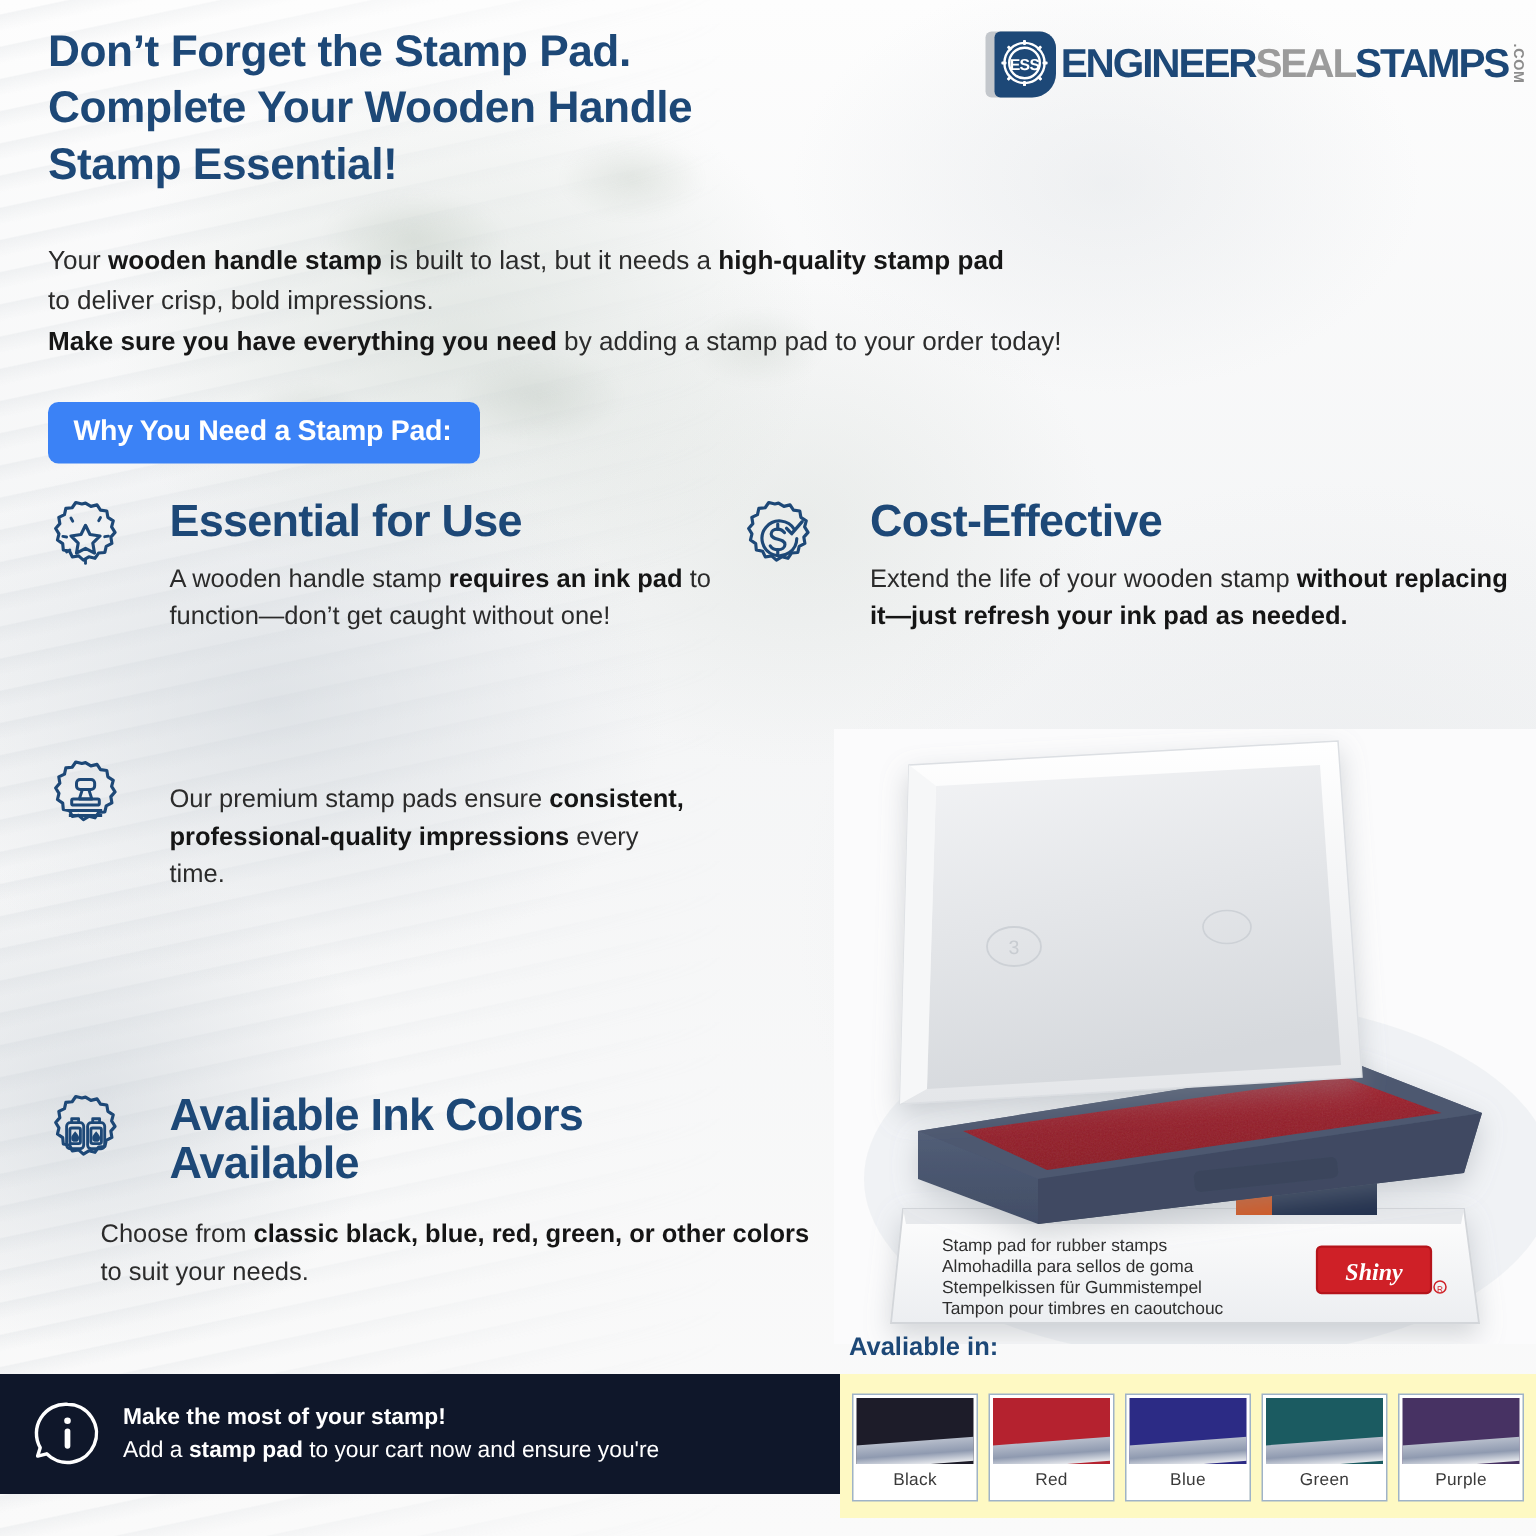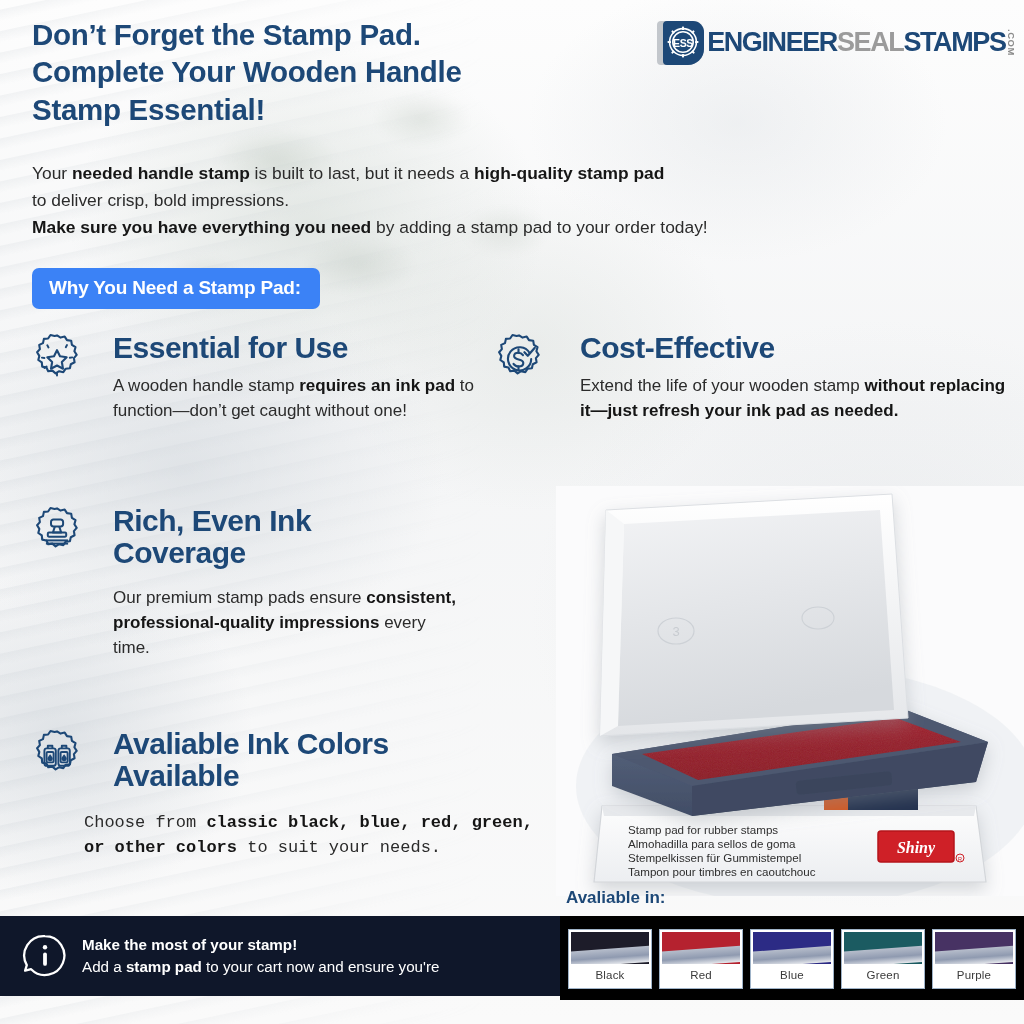--- a/index.html
+++ b/index.html
@@ -92,33 +92,33 @@
   #feature-colors      { left:28px;  top:728px; width:520px; }
 
   #feature-essential .feat-title,
   #feature-coverage .feat-title,
   #feature-colors  .feat-title { margin-left:85px; }
   #feature-cost .feat-title    { margin-left:90px; }
 
   #feature-essential .feat-body { margin-left:85px; margin-top:10px; }
   #feature-cost      .feat-body { margin-left:90px; margin-top:10px; }
   #feature-coverage  .feat-body { margin-left:85px; margin-top:16px; }
-  #feature-colors    .feat-body { margin-left:56px; margin-top:18px;font-family:Liberation Mono, monospace; }
+  #feature-colors    .feat-body { margin-left:39px; margin-top:18px; }
 
   
   #product-photo { position:absolute; left:556px; top:486px; width:470px; height:410px; }
 
   
   .avail-title {
     position:absolute; left:566px; top:888px;
     font-size:17px; font-weight:bold; color:#1d4877;
   }
   #swatch-strip {
-    position:absolute; left:560px; top:916px; width:464px; height:84px;
-    background:#000000; padding:14px 9px 12px 9px;
+    position:absolute; left:560px; top:916px; width:464px; height:96px;
+    background:#fef9c3; padding:14px 9px 12px 9px;
     display:flex; gap:9px; align-items:stretch;
   }
   .swatch {
     flex:1; background:#fff; border:2.5px solid #ffffff;
     outline:1.5px solid #9fb3c8; display:flex; flex-direction:column;
   }
   .swatch-color { flex:1 1 auto; position:relative; overflow:hidden; }
   .swatch-color::after {
     content:""; position:absolute; left:-6%; right:-6%; bottom:-4px; height:16px;
     background:linear-gradient(180deg,#b6bdcb 0%, #8f9ab0 55%, #e8eaee 100%);
@@ -180,21 +180,21 @@
     <div class="logo-word">
       <span class="lw-a">ENGINEER</span>
       <span class="lw-b">SEAL</span>
       <span class="lw-c">STAMPS</span>
       <span class="logo-dotcom">.COM</span>
     </div>
   </div>
 
   <div class="intro">
     <div>
-      <span>Your </span><b>needed handle stamp</b><span> is built to last, but it needs a </span><b>high-quality stamp pad</b>
+      <span>Your </span><b>wooden handle stamp</b><span> is built to last, but it needs a </span><b>high-quality stamp pad</b>
     </div>
     <div>to deliver crisp, bold impressions.</div>
     <div>
       <b>Make sure you have everything you need</b><span> by adding a stamp pad to your order today!</span>
     </div>
   </div>
 
   <div class="banner">Why You Need a Stamp Pad:</div>
 
   <div class="feature" id="feature-cost">
@@ -240,24 +240,20 @@
       <svg viewBox="0 0 58 58" width="58" height="58">
         <path d="M29 3.4 l3.6 2.2 4.1-1.0 2.3 3.5 4.2 0.6 0.7 4.2 3.6 2.3 -1.1 4.1 2.3 3.6 -2.8 3.2 0.7 4.2 -3.8 1.9 -0.9 4.1 -4.2 0.4 -2.4 3.5 -4.1-1.0 -3.6 2.2 -3.2-2.8 -4.2 0.7 -1.8-3.8 -4.2-0.9 -0.4-4.2 -3.5-2.4 1.0-4.1 -2.2-3.6 2.8-3.2 -0.7-4.2 3.8-1.8 0.9-4.2 4.2-0.4 2.4-3.5 4.1 1.0 z" fill="none" stroke="#1d4877" stroke-width="2.1" stroke-linejoin="round"></path>
         <g fill="none" stroke="#1d4877" stroke-width="2.0" stroke-linejoin="round">
           <path d="M25.4 14.6 h7.3 a2.4 2.4 0 0 1 2.4 2.4 v2.0 a2.4 2.4 0 0 1 -2.4 2.4 h-7.3 a2.4 2.4 0 0 1 -2.4-2.4 v-2.0 a2.4 2.4 0 0 1 2.4-2.4 z"></path>
           <path d="M26.9 21.4 l-2.0 6.2 h8.3 l-2.0-6.2"></path>
           <rect x="19.8" y="27.6" width="18.4" height="4.1" rx="1.1"></rect>
           <path d="M17.9 35.4 h22.2"></path>
           <path d="M17.9 38.6 h22.2"></path>
         </g>
       </svg>
-    </div>
-    <div class="feat-title">
-      <span>Rich, Even Ink</span><br>
-      <span>Coverage</span>
     </div>
     <div class="feat-body">
       <span>Our premium stamp pads ensure </span><b>consistent, professional-quality impressions</b><span> every time.</span>
     </div>
   </div>
 
   <div class="feature" id="feature-colors">
     <div class="feat-icon">
       <svg viewBox="0 0 58 58" width="58" height="58">
         <path d="M29 3.4 l3.6 2.2 4.1-1.0 2.3 3.5 4.2 0.6 0.7 4.2 3.6 2.3 -1.1 4.1 2.3 3.6 -2.8 3.2 0.7 4.2 -3.8 1.9 -0.9 4.1 -4.2 0.4 -2.4 3.5 -4.1-1.0 -3.6 2.2 -3.2-2.8 -4.2 0.7 -1.8-3.8 -4.2-0.9 -0.4-4.2 -3.5-2.4 1.0-4.1 -2.2-3.6 2.8-3.2 -0.7-4.2 3.8-1.8 0.9-4.2 4.2-0.4 2.4-3.5 4.1 1.0 z" fill="none" stroke="#1d4877" stroke-width="2.1" stroke-linejoin="round"></path>

